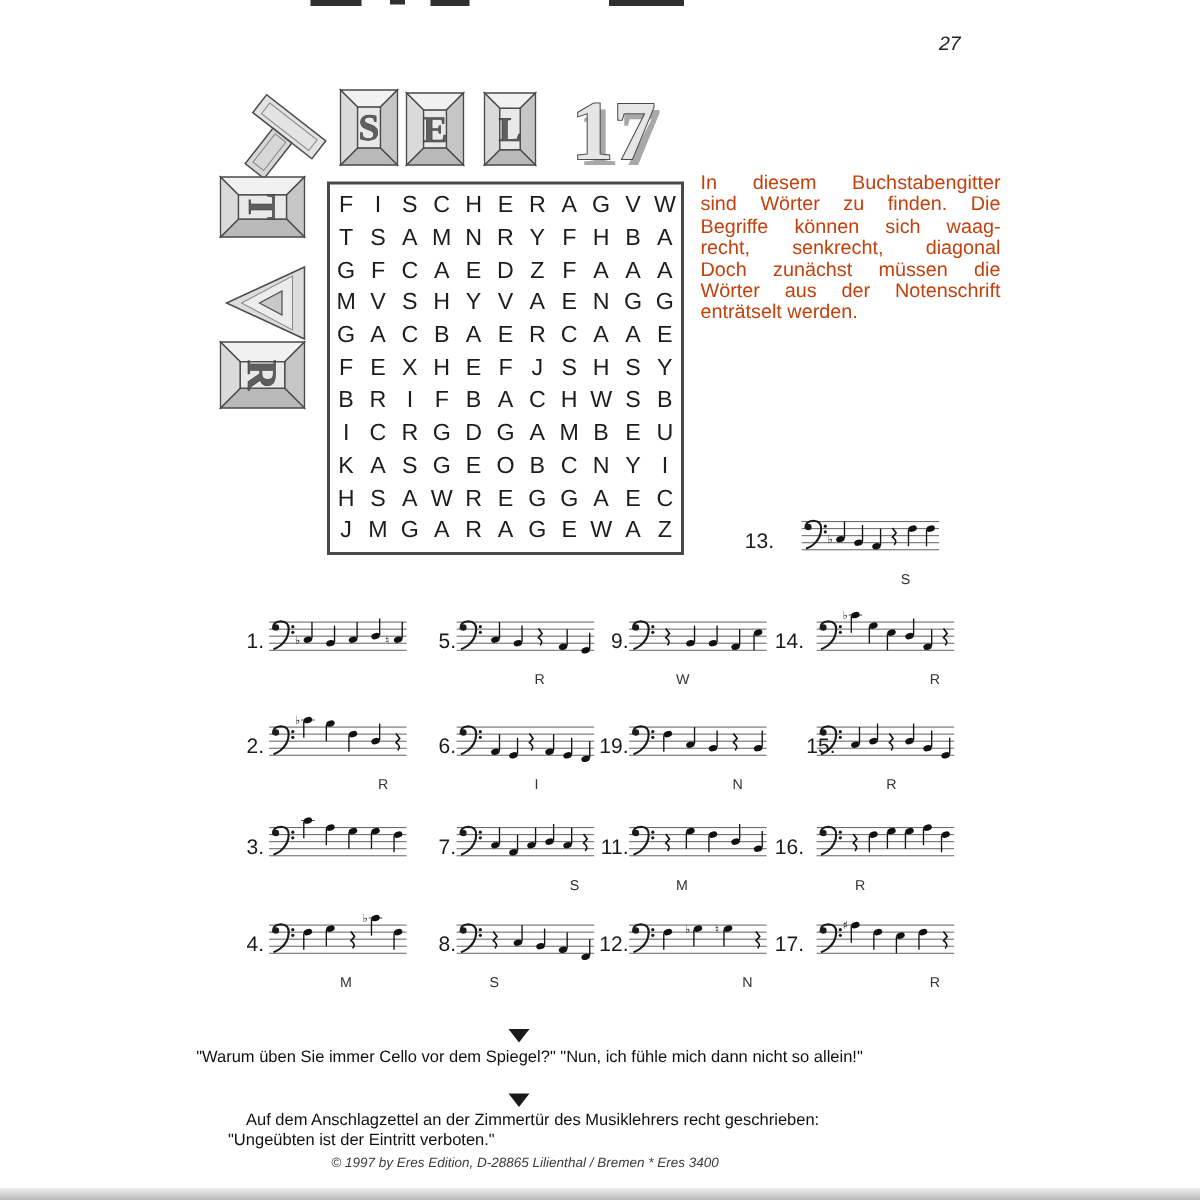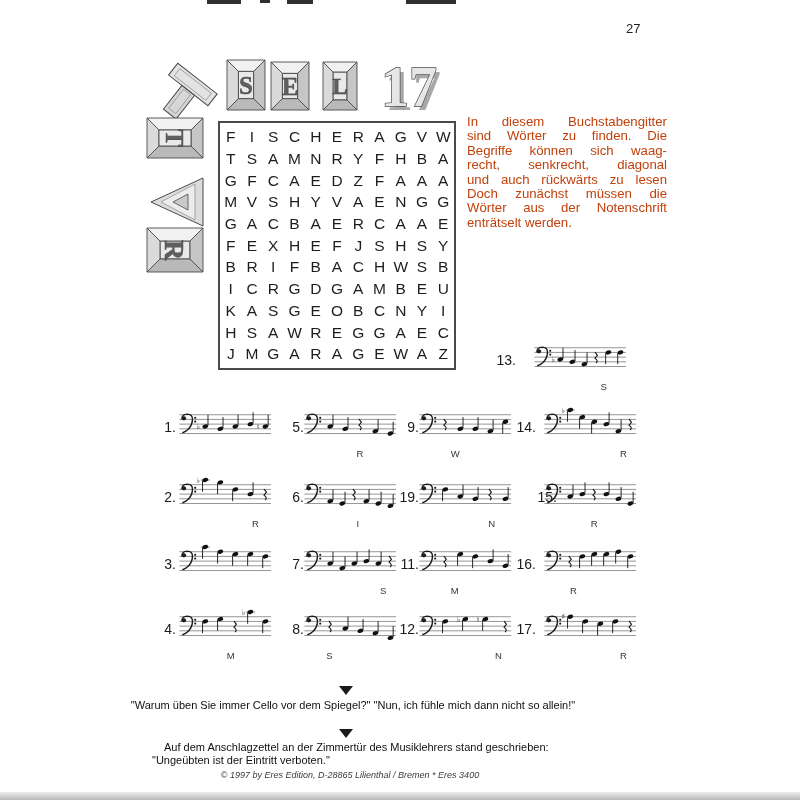--- a/index.html
+++ b/index.html
@@ -1,21 +1,21 @@
 <!DOCTYPE html>
 <html><head>
 <meta charset="utf-8">
 <style>
   html,body { margin:0; padding:0; background:#ffffff; }
   .page {
     position:relative; width:800px; height:800px; background:#ffffff;
     font-family:"Liberation Sans", sans-serif; overflow:hidden; color:#1a1a1a;
   }
   .frag { position:absolute; top:0; background:#2f2f2f; }
-  .page-num { position:absolute; left:626px; top:21px; font-size:13px; color:#222; }
+  .page-num { position:absolute; left:626px; top:21px; font-size:13px; color:#222;font-style:italic; }
 
   #title-art { position:absolute; left:143px; top:50px; }
 
   #word-grid {
     position:absolute; left:218px; top:121px; width:238px; height:249px;
     border:2px solid #4a4a4a; display:flex; flex-direction:column;
     justify-content:space-evenly; background:#fff; box-sizing:border-box;
   }
   .grid-row { display:flex; justify-content:space-evenly; }
   .grid-cell { width:21px; text-align:center; font-size:15.5px; color:#1d1d1d; line-height:1; }
@@ -252,21 +252,20 @@
         <span class="grid-cell">A</span>
         <span class="grid-cell">Z</span>
       </div>
     </div>
 
   <div id="instructions">
       <div class="instr-line">In diesem Buchstabengitter</div>
       <div class="instr-line">sind Wörter zu finden. Die</div>
       <div class="instr-line">Begriffe können sich waag-</div>
       <div class="instr-line">recht, senkrecht, diagonal</div>
-      <div class="instr-line">und auch rückwärts zu lesen</div>
       <div class="instr-line">Doch zunächst müssen die</div>
       <div class="instr-line">Wörter aus der Notenschrift</div>
       <div class="instr-line last">enträtselt werden.</div>
     </div>
 
   <div id="staves">
       <span class="staff-num" style="left: 140px; top: 419px;">1.</span>
       <svg width="94" height="40" viewBox="0 0 100 40" class="staff-svg" style="left: 178px; top: 406px;">
         <line x1="1.5" y1="8" x2="99" y2="8" stroke="#333333" stroke-width="0.55"></line>
         <line x1="1.5" y1="13" x2="99" y2="13" stroke="#333333" stroke-width="0.55"></line>
@@ -697,19 +696,19 @@
         <ellipse cx="93" cy="13" rx="3.1" ry="2.15" fill="#111" transform="rotate(-18 93 13)"></ellipse>
       </svg>
       <span class="hint-letter" style="left: 600.5px; top: 381px;">S</span>
     </div>
 
   <div class="arrow" style="left:339px;top:686px;"></div>
   <div class="joke1">"Warum üben Sie immer Cello vor dem Spiegel?" "Nun, ich fühle mich dann nicht so allein!"</div>
 
   <div class="arrow" style="left:339px;top:729px;"></div>
   <div class="joke2">
-    <div class="l1">Auf dem Anschlagzettel an der Zimmertür des Musiklehrers stand geschrieben:</div>
+    <div class="l1">Auf dem Anschlagzettel an der Zimmertür des Musiklehrers recht geschrieben:</div>
     <div class="l2">"Ungeübten ist der Eintritt verboten."</div>
   </div>
 
   <div class="copyright">© 1997 by Eres Edition, D-28865 Lilienthal / Bremen * Eres 3400</div>
   <div class="bottom-bar"></div>
 </div>
 
 </body></html>

